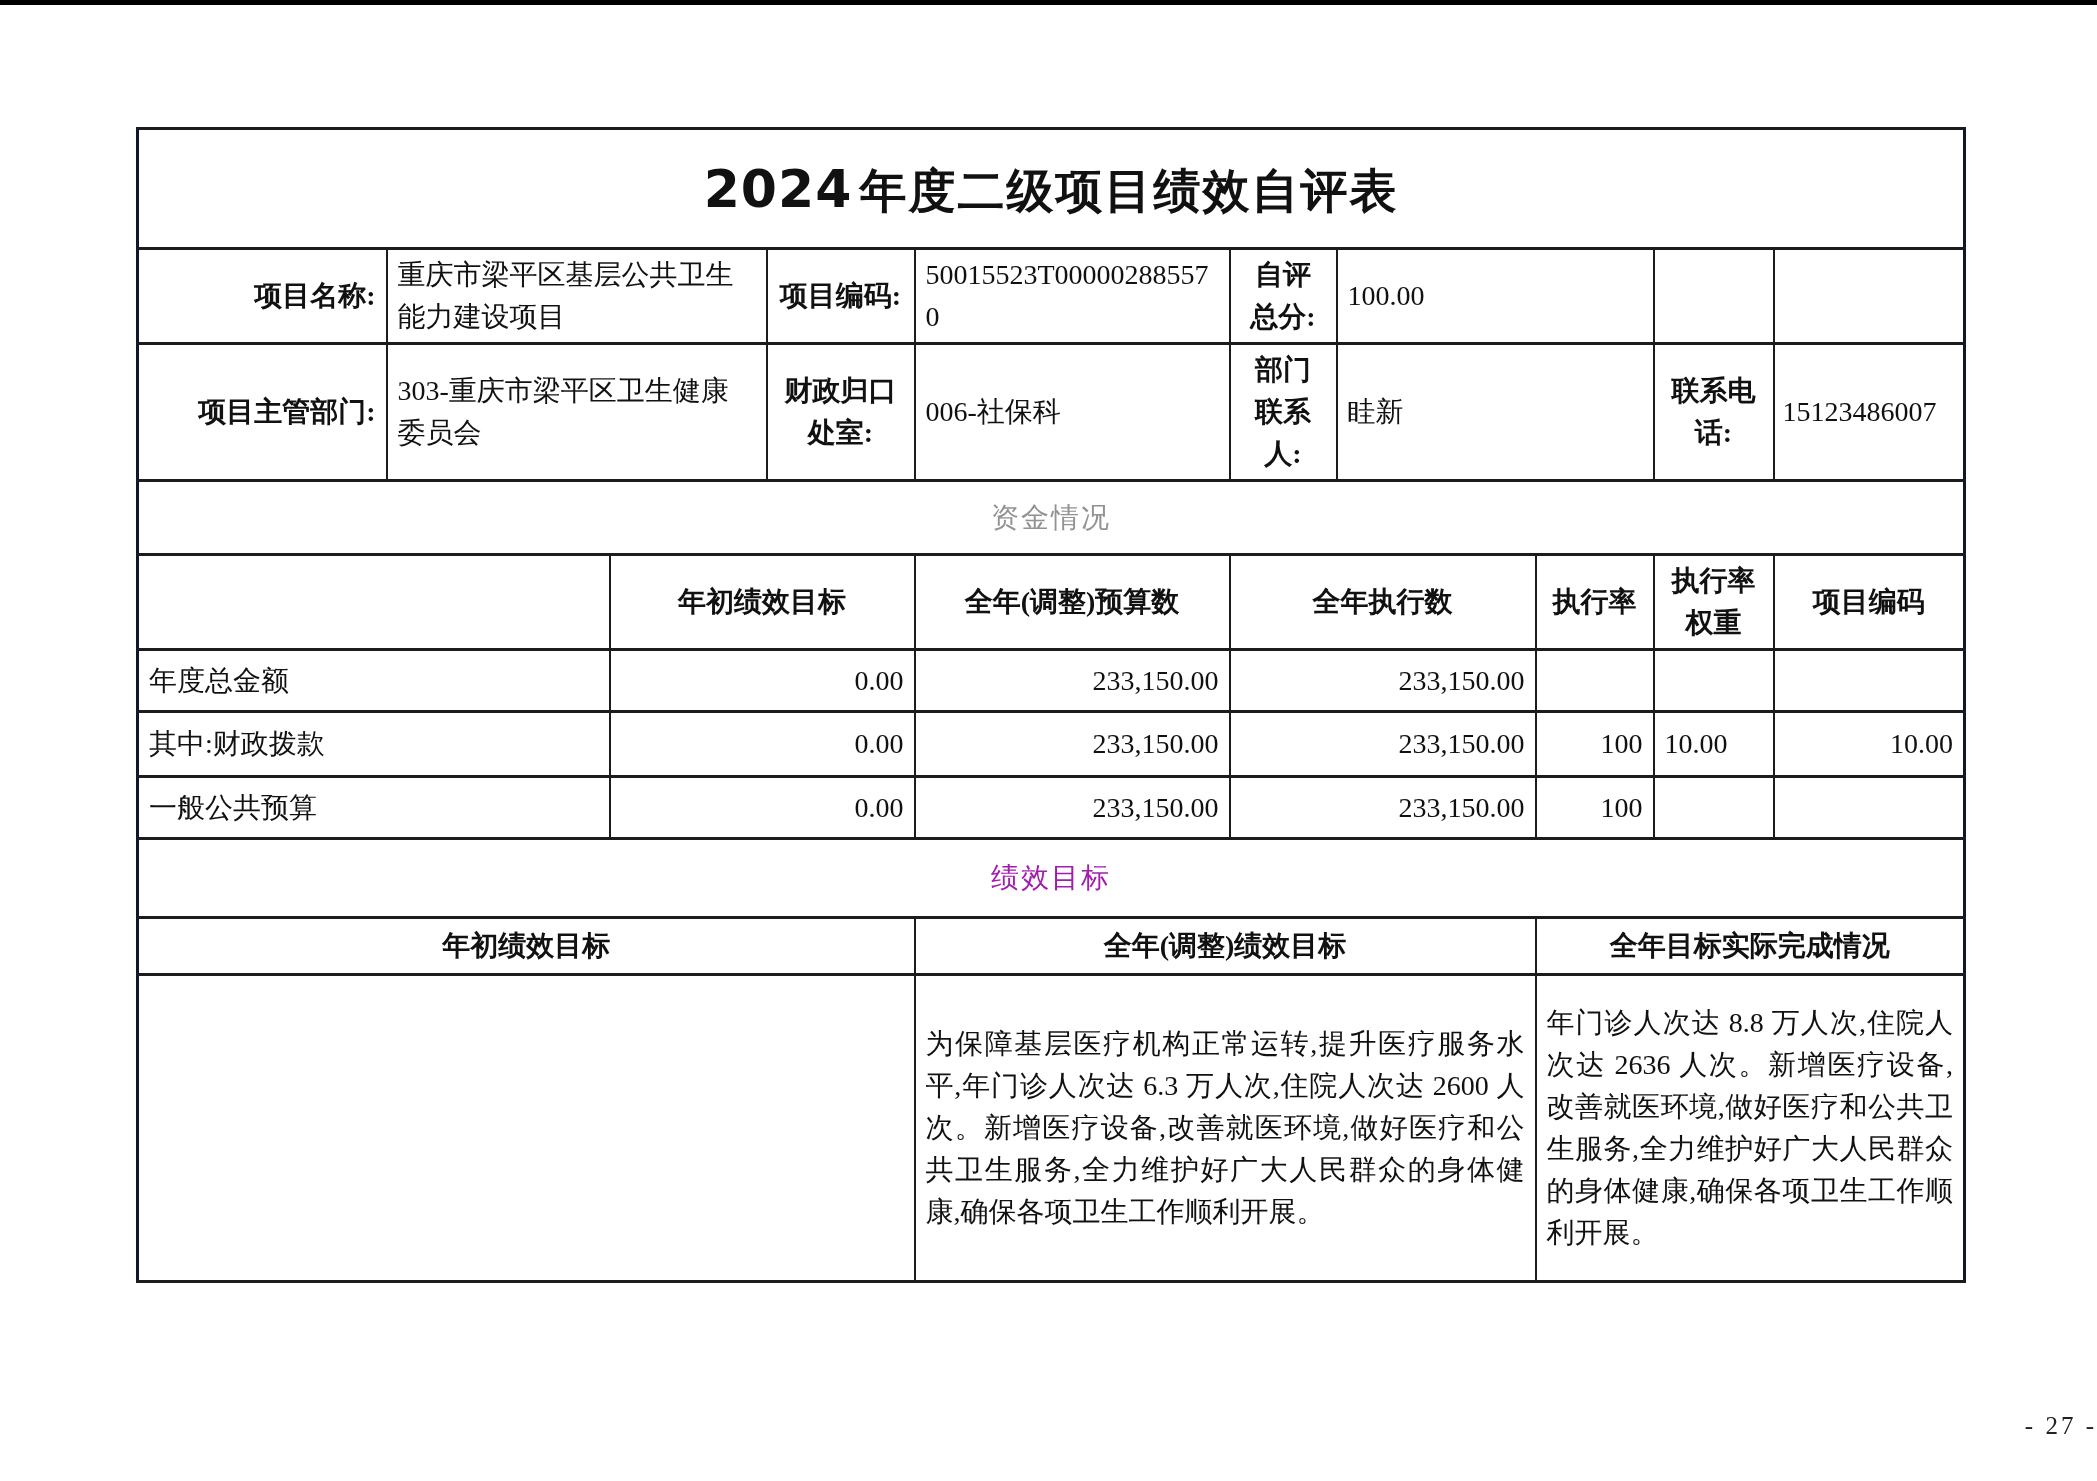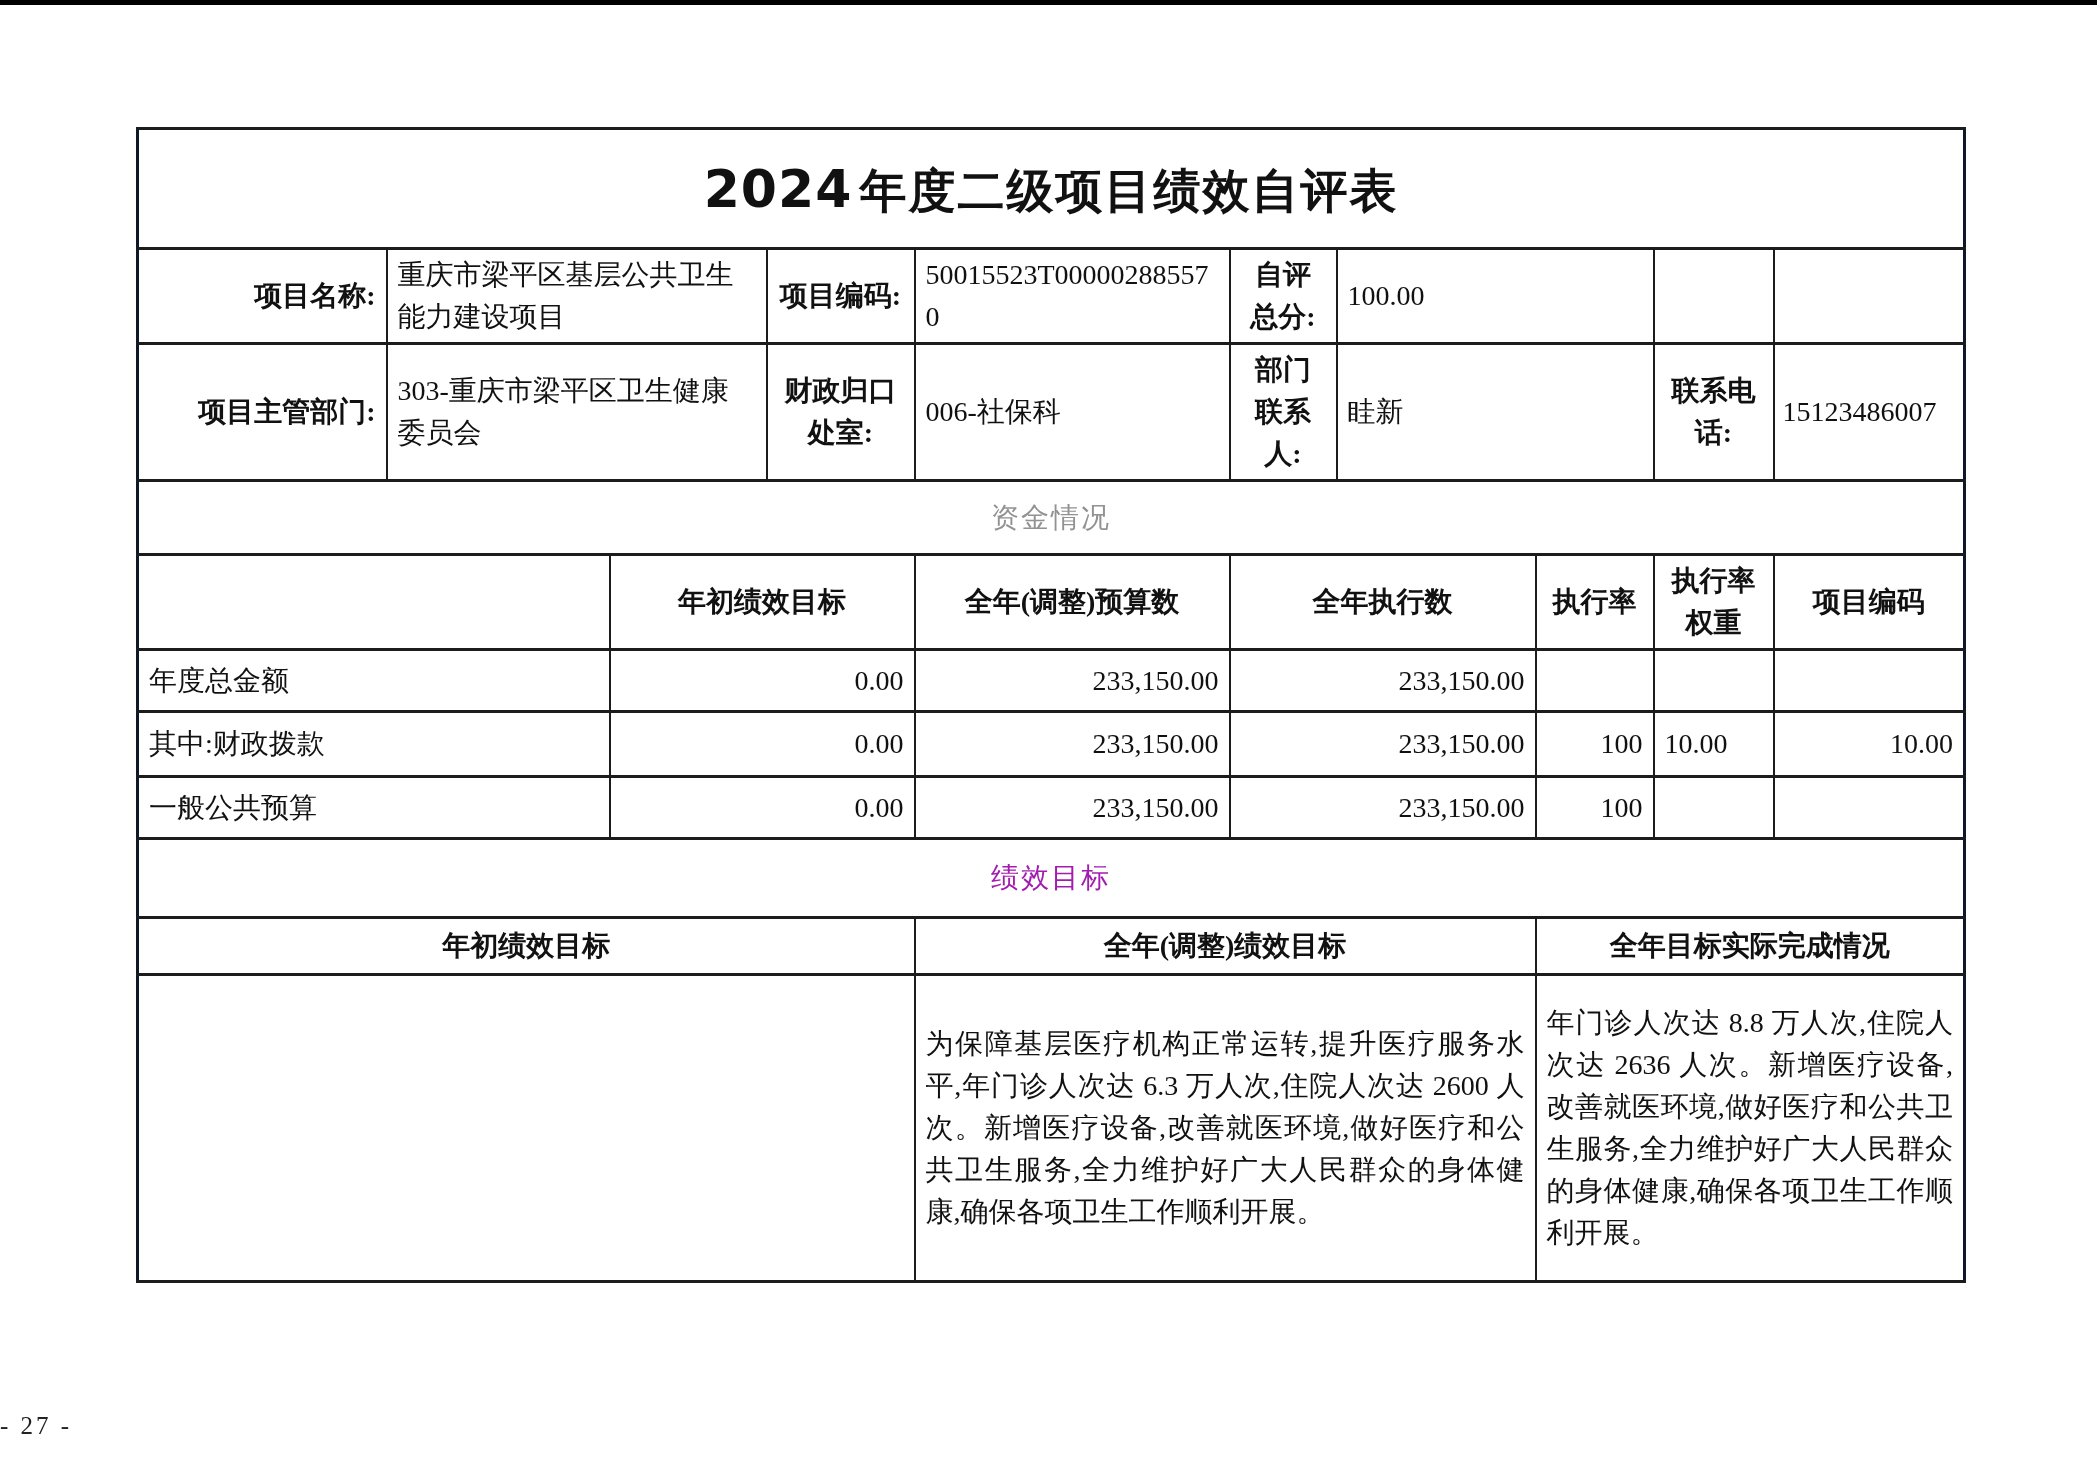--- a/index.html
+++ b/index.html
@@ -36,21 +36,21 @@
   }
   .finlbl{text-align:left;padding-left:10px;}
   .hdr{font-weight:bold;text-align:center;line-height:1.4;padding-left:4px;padding-right:4px;}
   .num-r{text-align:right;padding-right:14px;}
   .num-l{text-align:left;padding-left:10px;}
   .goal-body{
     vertical-align:top;text-align:justify;font-size:26px;line-height:1.8;
     padding:10px 14px 10px 16px;
   }
   .pageno{
-    position:absolute;left:0;top:1412px;width:2097px;text-align:left;
+    position:absolute;left:0;top:1412px;width:2097px;text-align:right;
     font-size:25px;color:#222222;letter-spacing:3px;
   }
 </style>
 </head>
 <body>
 
 <div class="screen">
   <div class="topbar"></div>
 
   <table class="doc">

